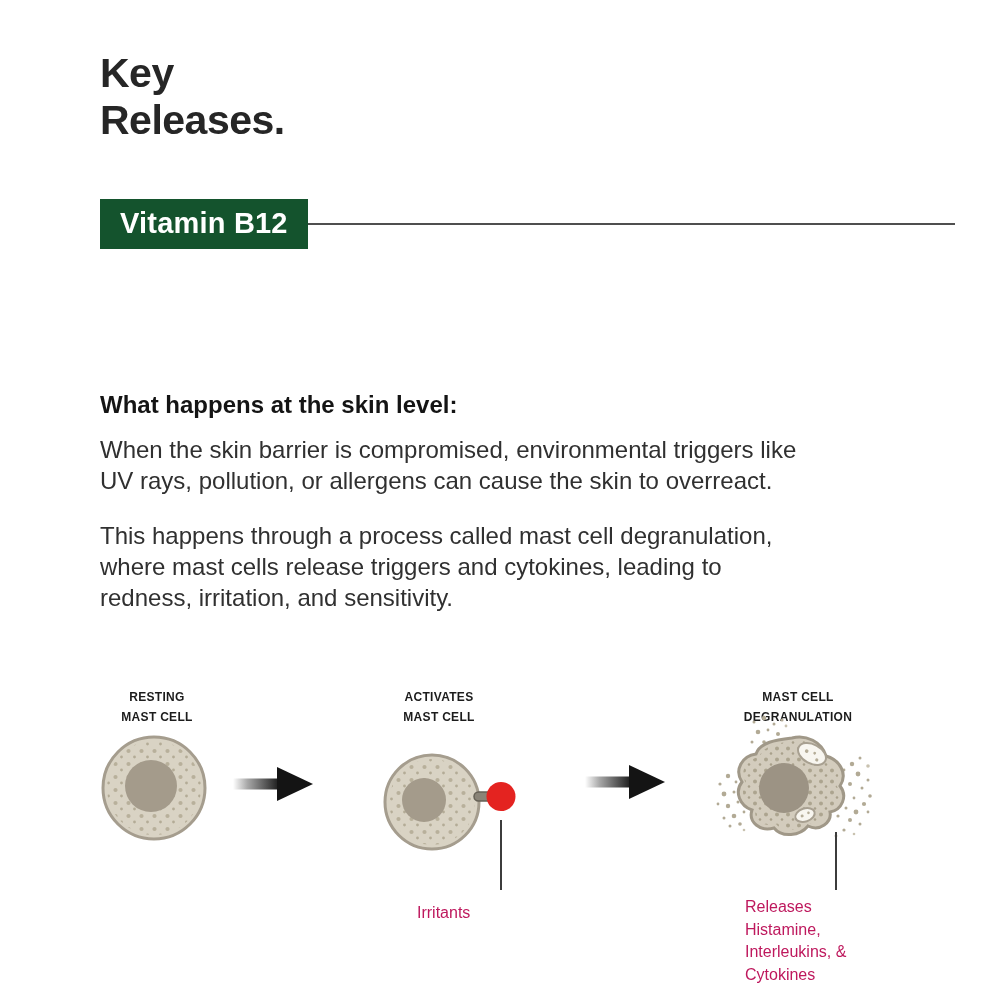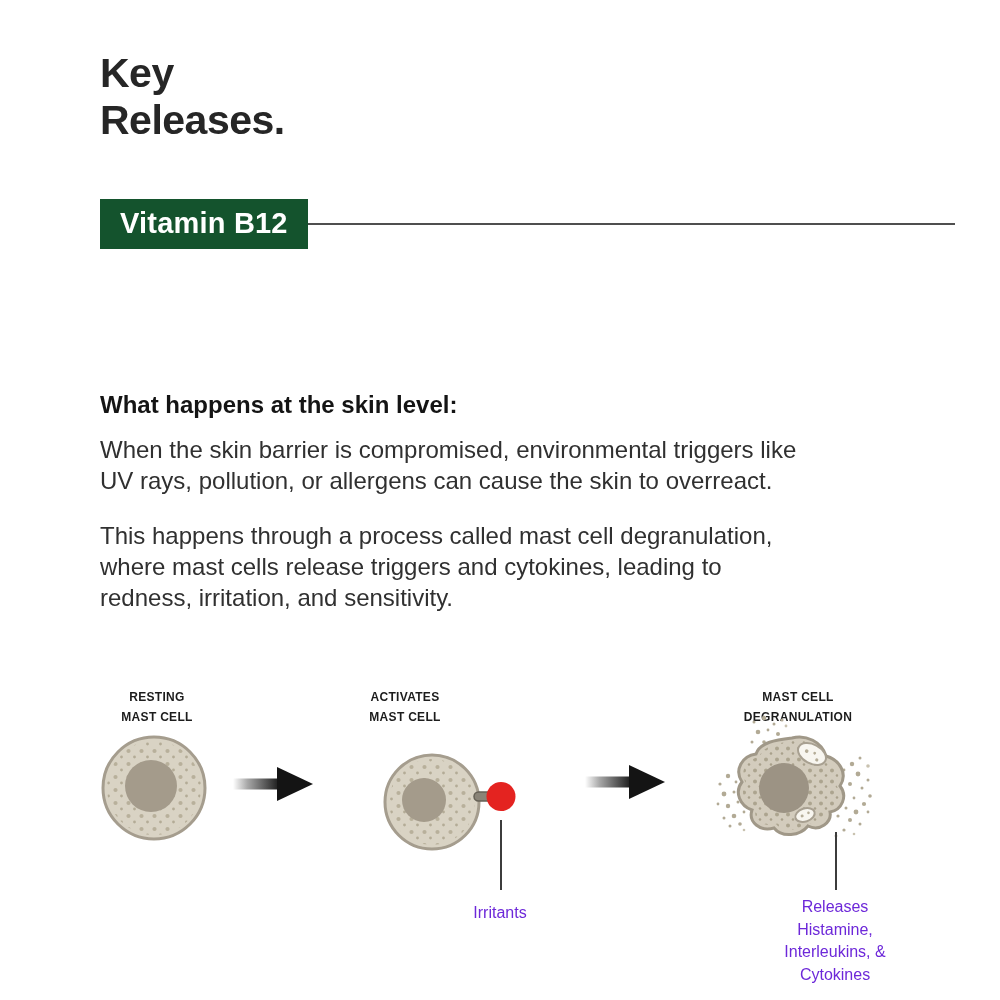--- a/index.html
+++ b/index.html
@@ -83,41 +83,41 @@
     top: 675px;
     font-size: 12px;
     font-weight: 700;
     line-height: 20px;
     letter-spacing: 0.3px;
     color: #1c1c1c;
     text-align: center;
     white-space: pre-line;
   }
   .stage-label-1 { left: 77px;  width: 160px; }
-  .stage-label-2 { left: 325px; width: 160px; }
+  .stage-label-2 { left: 359px; width: 160px; }
   .stage-label-3 { left: 698px; width: 200px; }
   .illus { position: absolute; }
   .cell1 { left: 99px;  top: 722px; }
   .arrow1 { left: 233px; top: 752px; }
   .cell2 { left: 382px; top: 738px; }
   .arrow2 { left: 585px; top: 750px; }
   .cell3 { left: 708px; top: 700px; }
   .callout-line {
     position: absolute;
     width: 2px;
     background: #3c3c3c;
   }
   .callout-line-1 { left: 500px; top: 808px; height: 70px; }
   .callout-line-2 { left: 835px; top: 820px; height: 58px; }
   .callout {
     position: absolute;
     font-size: 16px;
     line-height: 22.5px;
-    color: #6d28d9;
-    text-align: center;
+    color: #be185d;
+    text-align: left;
     white-space: pre-line;
   }
   .callout-1 { left: 417px; top: 890px; width: 166px; }
   .callout-2 { left: 745px; top: 884px; width: 180px; }
 </style>
 </head>
 <body>
 
 <div class="page">
 

